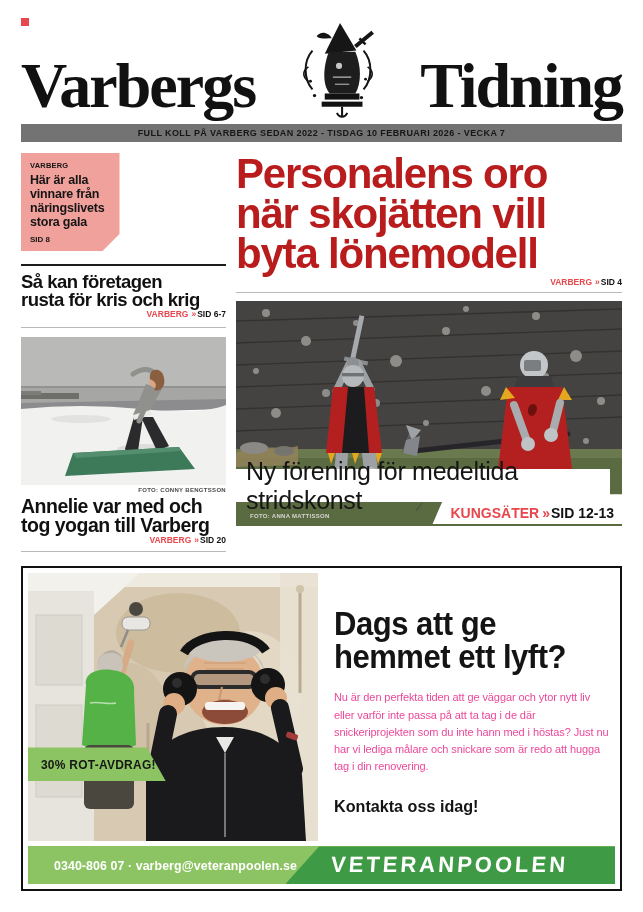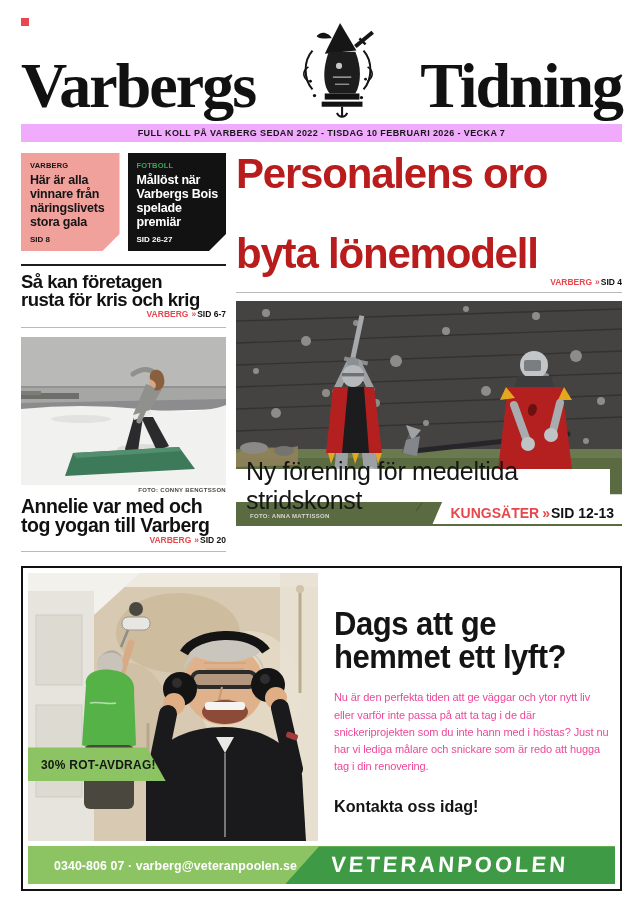--- a/index.html
+++ b/index.html
@@ -9,21 +9,21 @@
 
   
   .red-sq{position:absolute;left:0px;top:6px;width:8px;height:8px;background:#e8484d;}
 
   
   .masthead{display:flex;justify-content:space-between;align-items:flex-end;height:104px;}
   .masthead h1{margin:0;font-family:"Liberation Serif",serif;font-weight:700;
                font-size:64px;line-height:.92;letter-spacing:-2px;color:#111;}
   .crest{height:100px;width:80px;flex:0 0 auto;margin:0 4px -4px 4px;}
 
-  .dateline{margin-top:8px;background:#f0abfc;height:18px;display:flex;align-items:center;justify-content:center;}
+  .dateline{margin-top:8px;background:#737373;height:18px;display:flex;align-items:center;justify-content:center;}
   .dateline span{font-size:9px;font-weight:700;letter-spacing:.4px;color:#161616;}
 
   
   .top-grid{display:flex;gap:10px;margin-top:11px;}
   .col-left{width:205px;flex:0 0 205px;}
   .col-right{width:386px;flex:1;}
 
   
   .teasers{display:grid;grid-template-columns:1fr 1fr;gap:8px;}
   .teaser{height:98px;padding:8px 8px 7px 9px;box-sizing:border-box;display:flex;flex-direction:column;
@@ -129,25 +129,20 @@
 
     <div class="top-grid">
 
       <aside class="col-left">
         <div class="teasers">
           <div class="teaser pink">
             <span class="kicker">VARBERG</span>
             <span class="t-head">Här är alla vinnare från näringslivets stora gala</span>
             <span class="t-page">SID 8</span>
           </div>
-          <div class="teaser black">
-            <span class="kicker">FOTBOLL</span>
-            <span class="t-head">Mållöst när Varbergs Bois spelade premiär</span>
-            <span class="t-page">SID 26-27</span>
-          </div>
         </div>
 
         <hr class="rule-dark">
 
         <h2 class="head">
           <span>Så kan företagen</span><br>
           <span>rusta för kris och krig</span>
         </h2>
         <div class="ref">
           <span class="sec">VARBERG</span><span class="arr">»</span><span class="pg">SID 6-7</span>
@@ -187,21 +182,21 @@
         <div class="ref">
           <span class="sec">VARBERG</span><span class="arr">»</span><span class="pg">SID 20</span>
         </div>
 
         <hr class="rule-lite left-bottom-rule">
       </aside>
 
       <main class="col-right">
         <h1 class="main-head">
           <span>Personalens oro</span><br>
-          <br>
+          <span>när skojätten vill</span><br>
           <span>byta lönemodell</span>
         </h1>
         <div class="ref main-ref">
           <span class="sec">VARBERG</span><span class="arr">»</span><span class="pg">SID 4</span>
         </div>
         <hr class="rule-lite main-rule">
 
         <figure class="knight-fig">
           <svg viewBox="0 0 386 225" aria-hidden="true">
             <rect width="386" height="152" fill="#454341"></rect>

